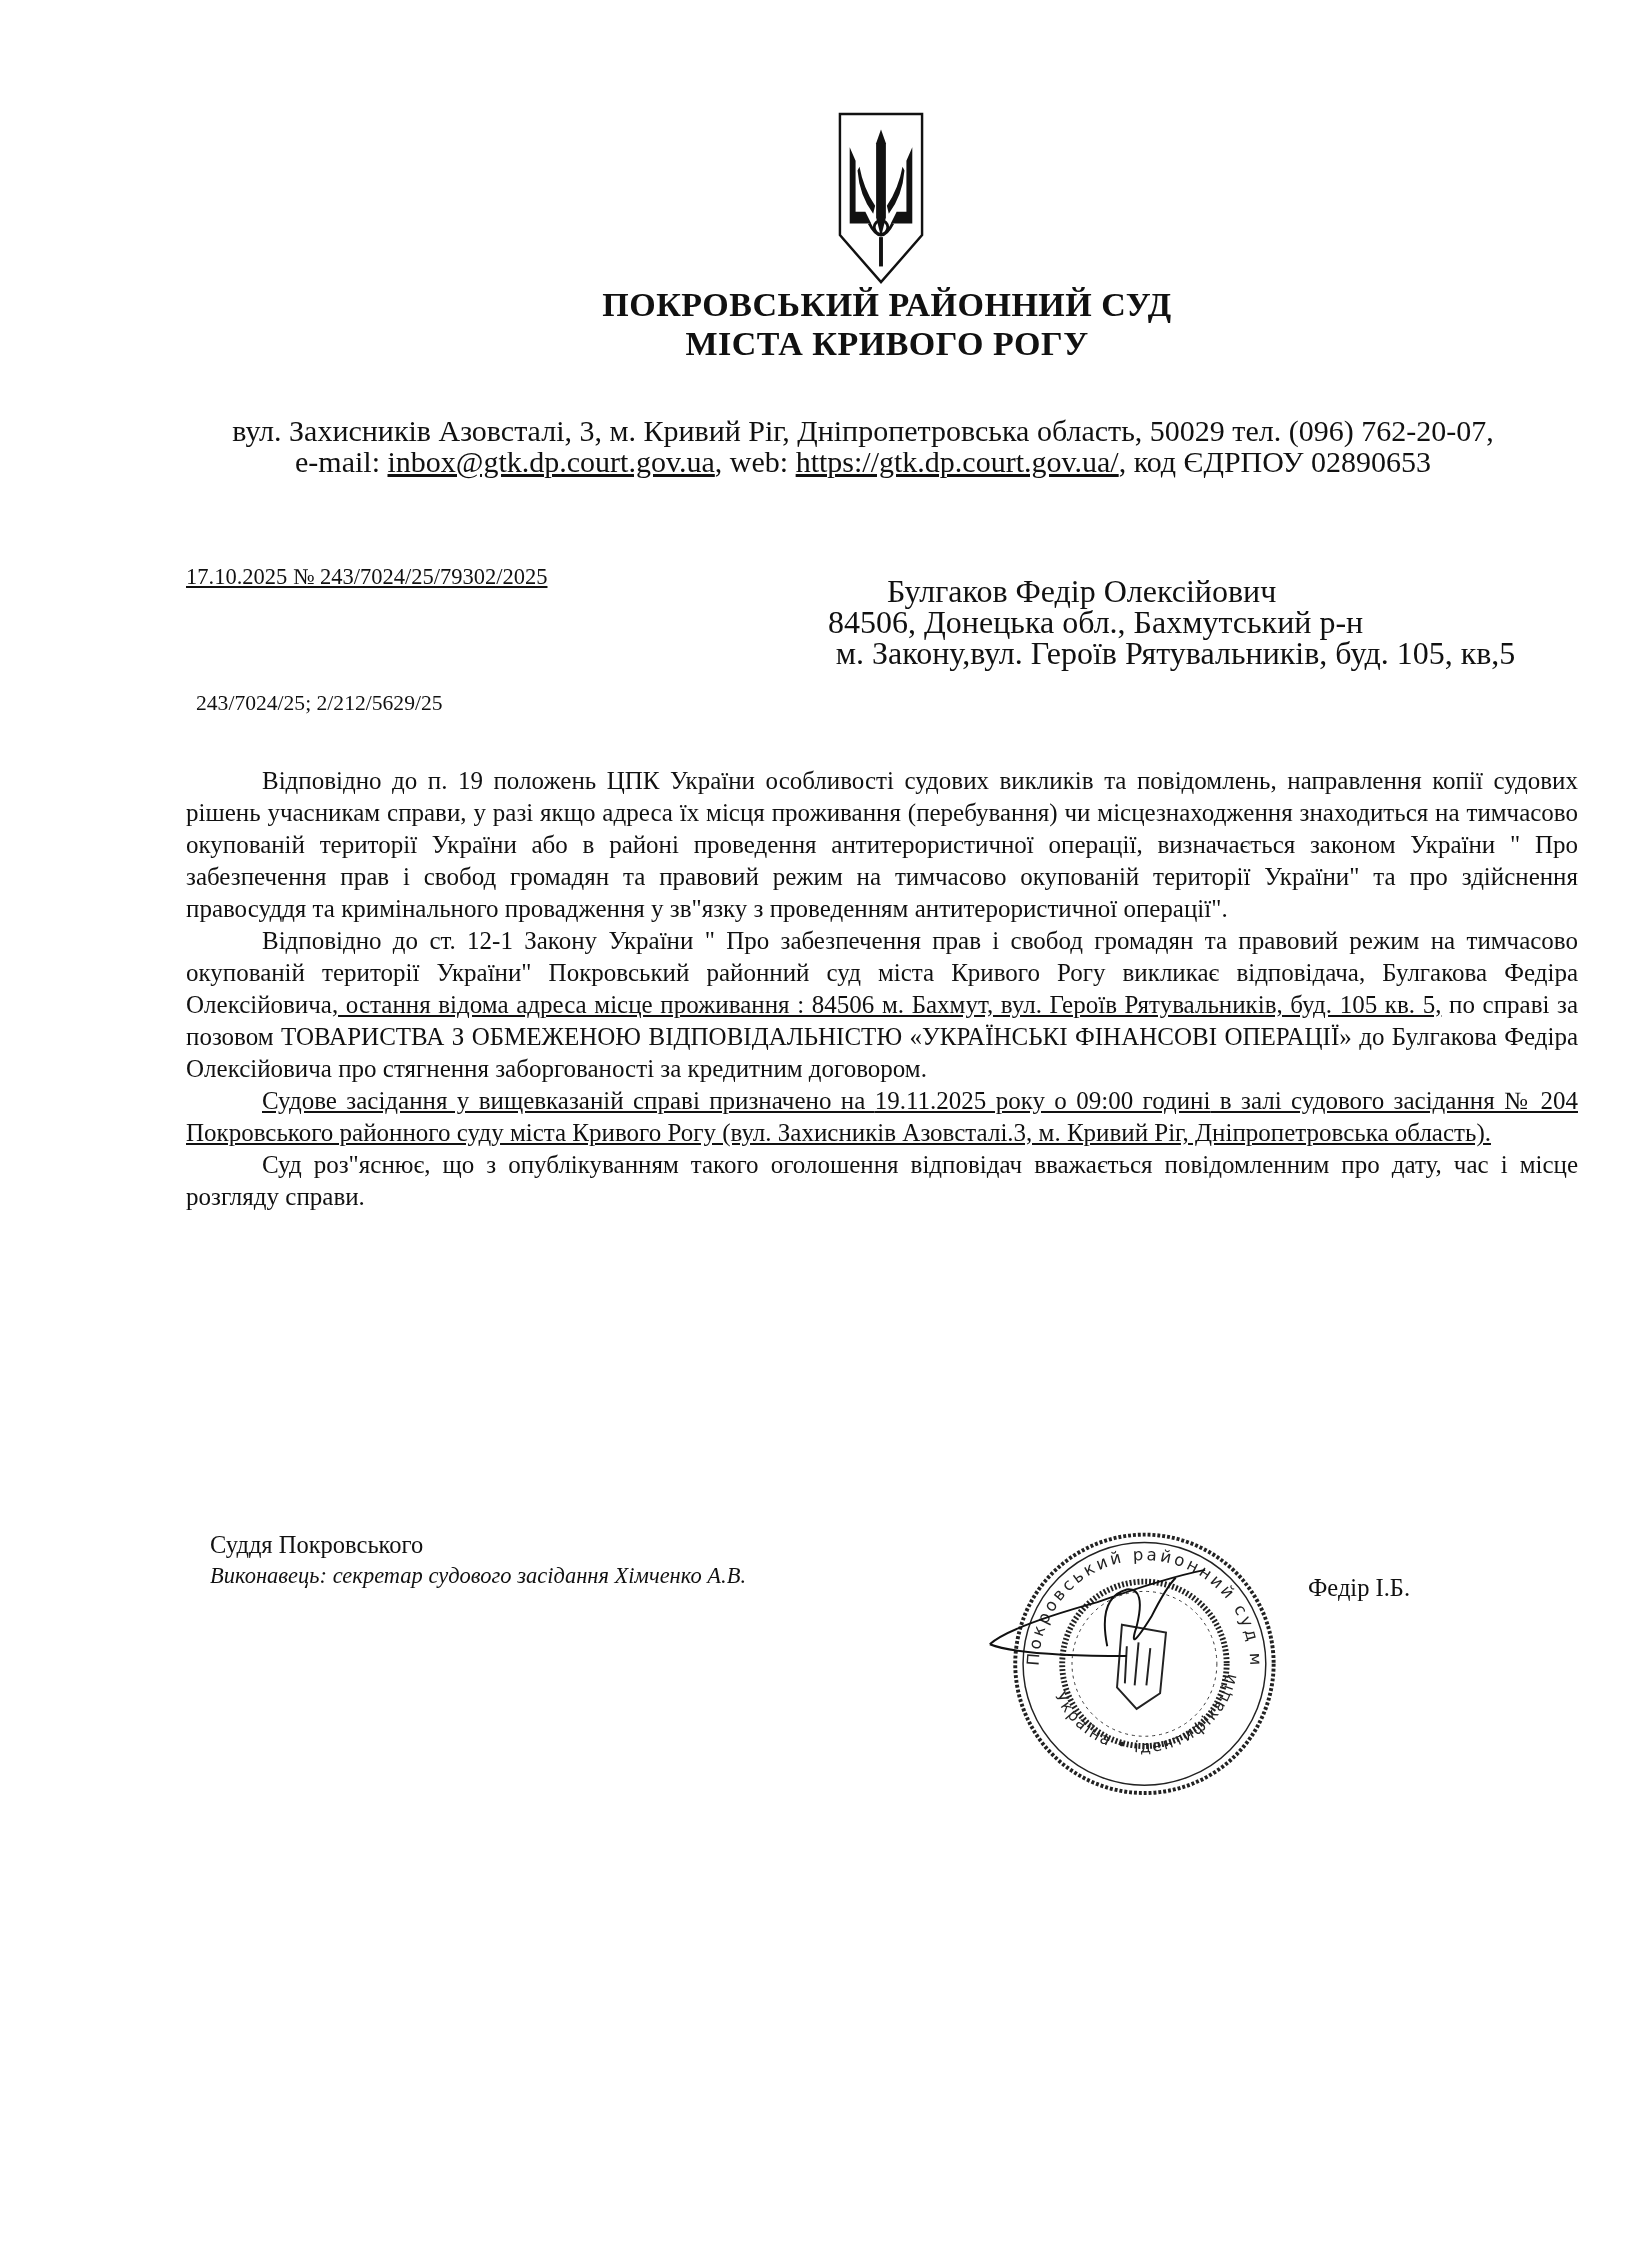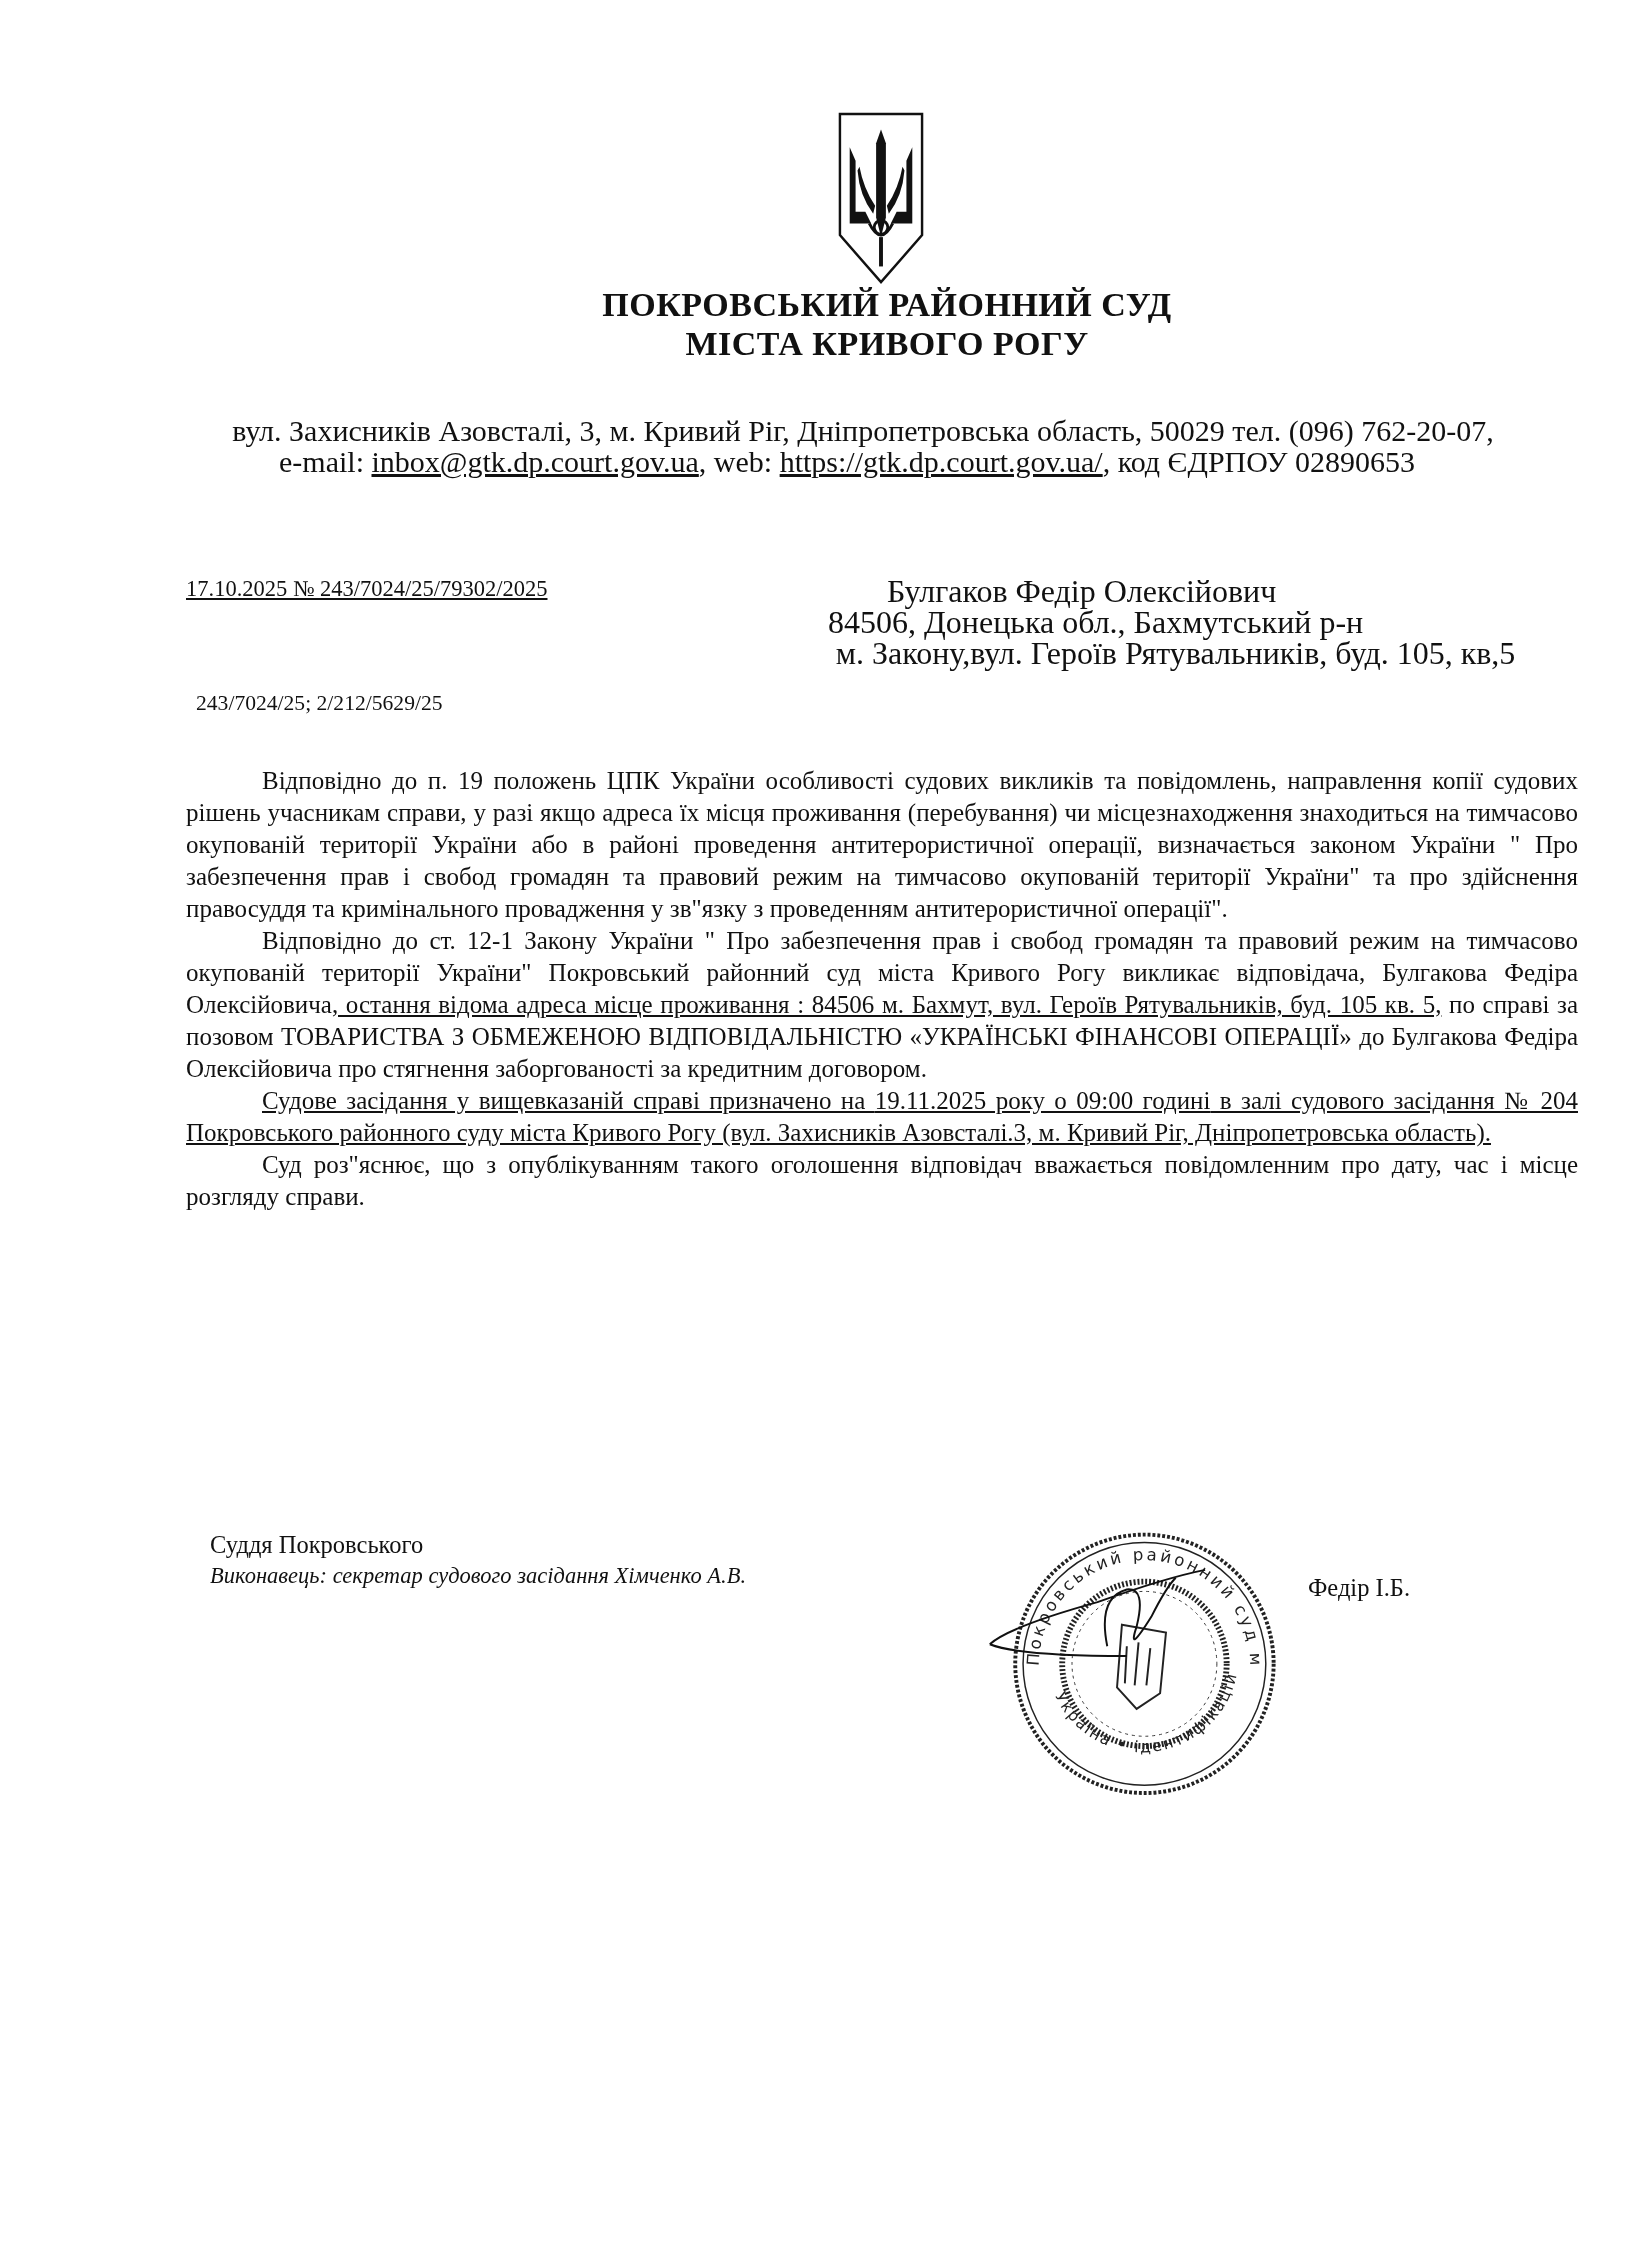--- a/index.html
+++ b/index.html
@@ -6,23 +6,23 @@
     body { width: 1627px; height: 2267px; position: relative; overflow: hidden;
            font-family: "Liberation Serif", "DejaVu Serif", serif; color: #111; }
     .abs { position: absolute; }
     .emblem { left: 836px; top: 110px; width: 90px; height: 176px; }
     .title { left: 0; width: 1774px; text-align: center; font-weight: bold; font-size: 34px;
              letter-spacing: 0.5px; line-height: 37px; }
     .title1 { top: 286px; }
     .title2 { top: 325px; }
     .contact { width: 1627px; text-align: center; font-size: 30px; line-height: 29px; }
     .contact1 { left: 167px; width: 1392px; top: 416px; }
-    .contact2 { left: 151px; width: 1392px; top: 447px; }
+    .contact2 { left: 167px; width: 1392px; top: 447px; }
     .u { text-decoration: underline; }
-    .ref1 { left: 186px; top: 576px; font-size: 22.5px; text-decoration: underline; font-family: Liberation Serif, serif; }
+    .ref1 { left: 186px; top: 564px; font-size: 22.5px; text-decoration: underline; font-family: Liberation Serif, serif; }
     .ref2 { left: 196px; top: 691px; font-size: 21.6px; }
     .addr { left: 828px; top: 576px; font-size: 32px; line-height: 31px; }
     .addr div { white-space: nowrap; }
     .addr .l1 { padding-left: 59px; }
     .addr .l3 { padding-left: 7.8px; }
     .body-text { left: 186px; top: 765px; width: 1392px; font-size: 25px; line-height: 32px; text-align: justify; }
     .body-text p { margin: 0; text-indent: 76px; }
     .b { font-weight: normal; }
     .sig { left: 186px; top: 1529px; font-size: 24.5px; line-height: 31px; margin-left: 24px; }
     .sig .exec { font-style: italic; font-size: 22.5px; }

